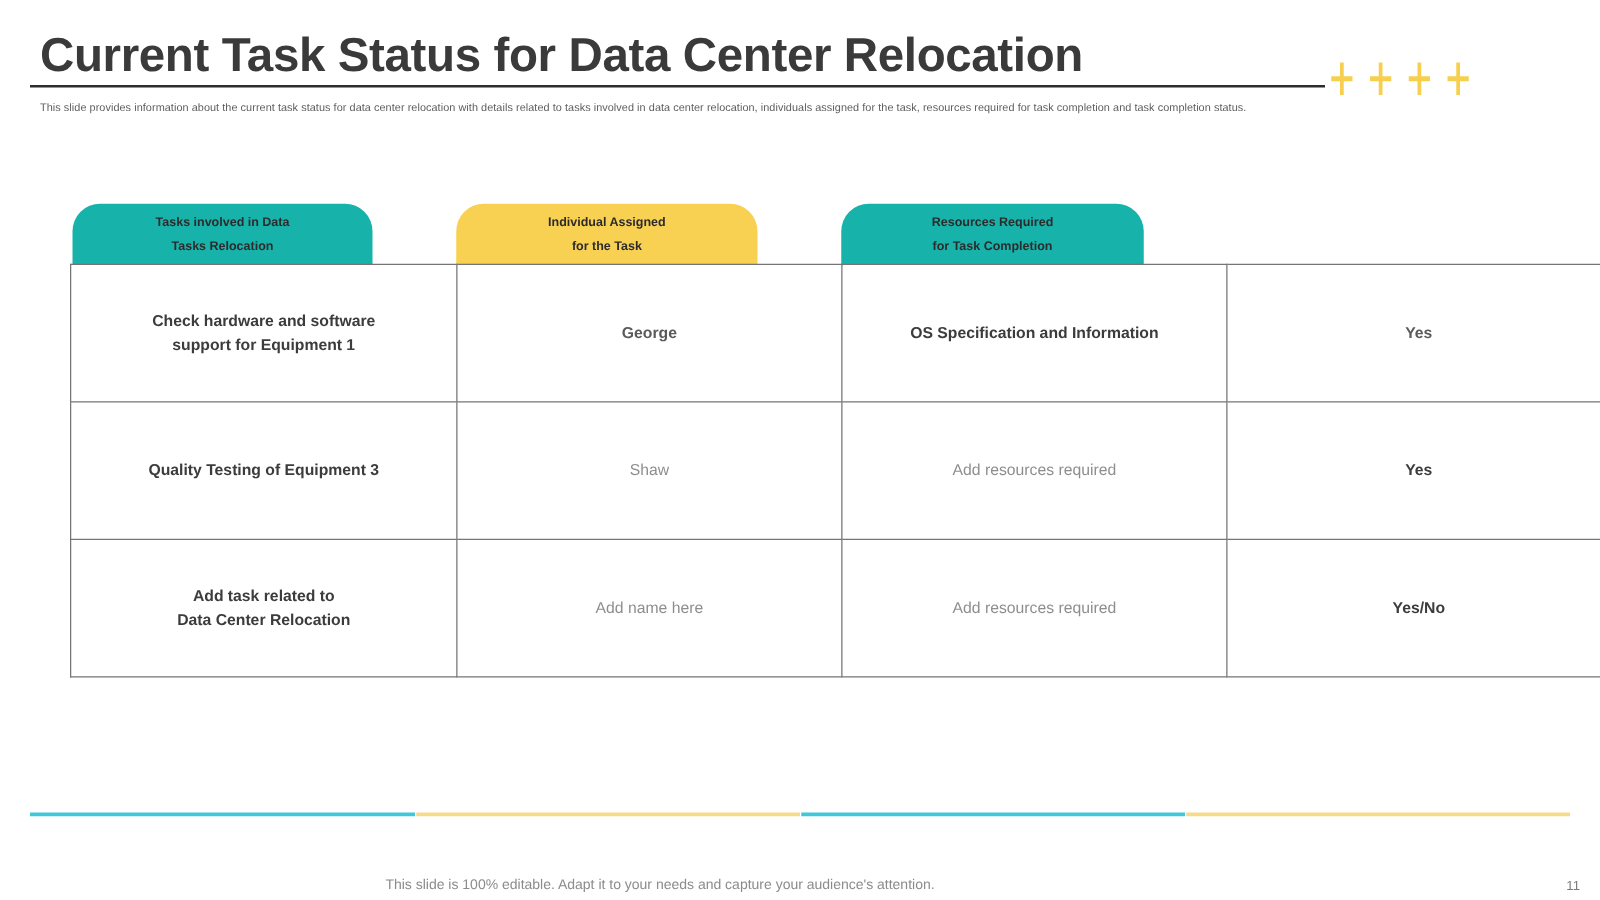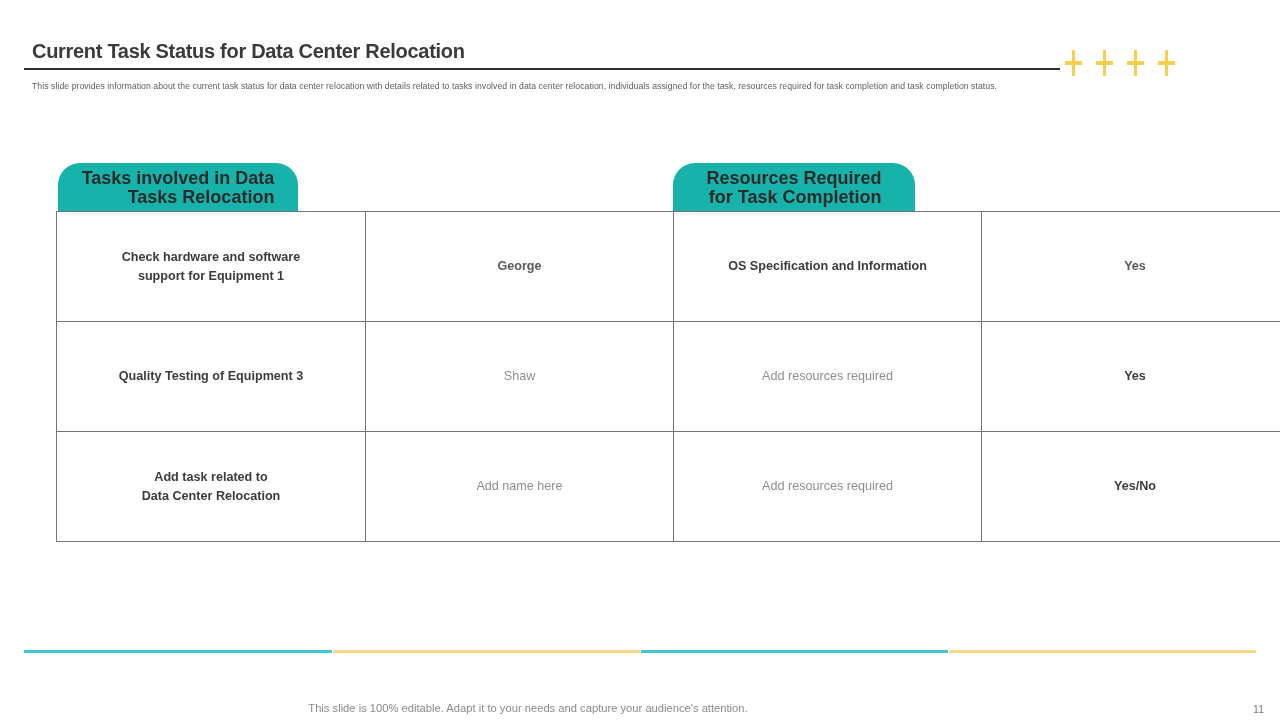--- a/index.html
+++ b/index.html
@@ -24,22 +24,22 @@
     position: absolute;
     left: 0;
     top: 0;
     width: 1280px;
     height: 110px;
   }
 
   .slide-title {
     position: absolute;
     left: 32px;
-    top: 40px;
-    font-size: 20px;
+    top: 24px;
+    font-size: 38px;
     font-weight: bold;
     color: #3a3a3a;
     letter-spacing: -0.3px;
     white-space: nowrap;
   }
 
   .title-rule {
     position: absolute;
     left: 24px;
     top: 68px;
@@ -104,22 +104,22 @@
   }
 
   .col-tab {
     position: absolute;
     top: 0;
     height: 50px;
     border-radius: 22px 22px 0 0;
     display: flex;
     align-items: center;
     justify-content: center;
-    text-align: right;
-    font-size: 18px;
+    text-align: center;
+    font-size: 10px;
     font-weight: bold;
     color: #2b2b2b;
     line-height: 19px;
     padding: 0 10px;
   }
   .col-tab.teal   { background: #17b3ab; }
   .col-tab.yellow { background: #f9d152; }
 
   .col-tab.t0 { left: 58px;  width: 240px; }
   .col-tab.t1 { left: 365px; width: 241px; }
@@ -232,20 +232,26 @@
 
   <div class="tabs-layer">
 
     <div class="col-tab teal t0">
       <div>
         <div>Tasks involved in Data</div>
         <div>Tasks Relocation</div>
       </div>
     </div>
 
+    <div class="col-tab yellow t1">
+      <div>
+        <div>Individual Assigned</div>
+        <div>for the Task</div>
+      </div>
+    </div>
 
     <div class="col-tab teal t2">
       <div>
         <div>Resources Required</div>
         <div>for Task Completion</div>
       </div>
     </div>
 
   </div>
 

